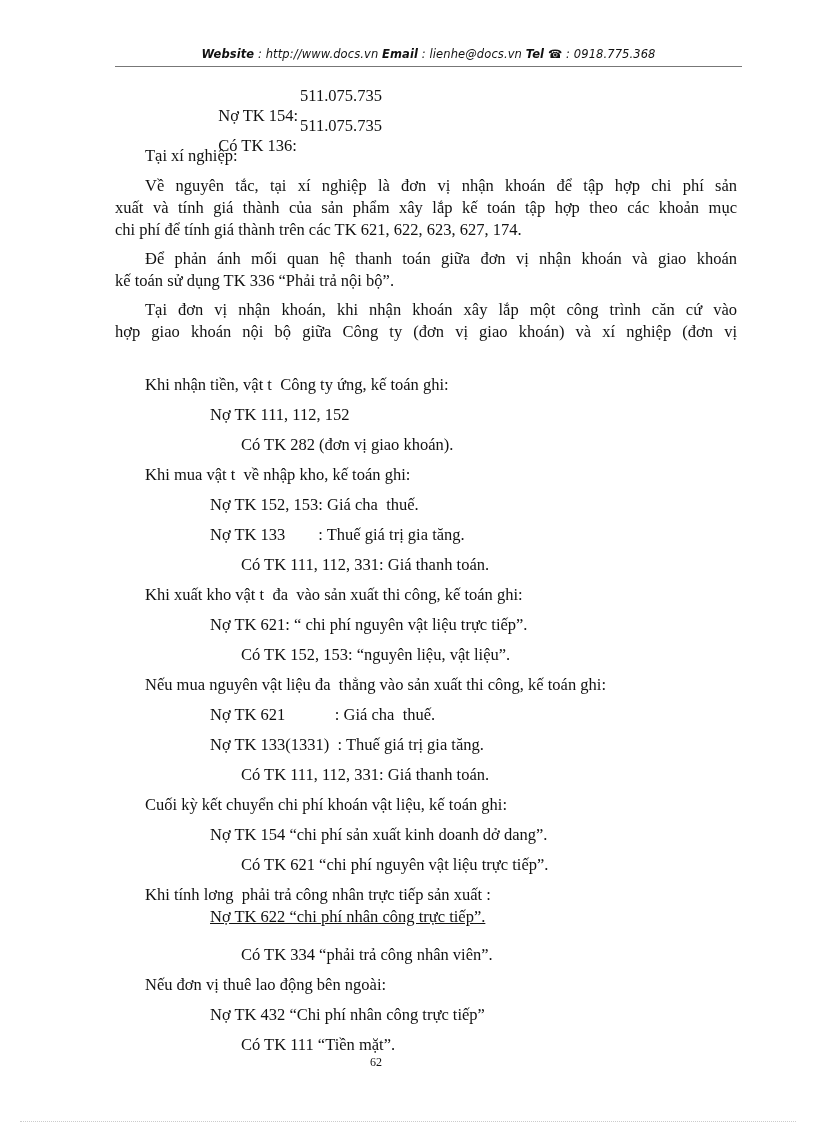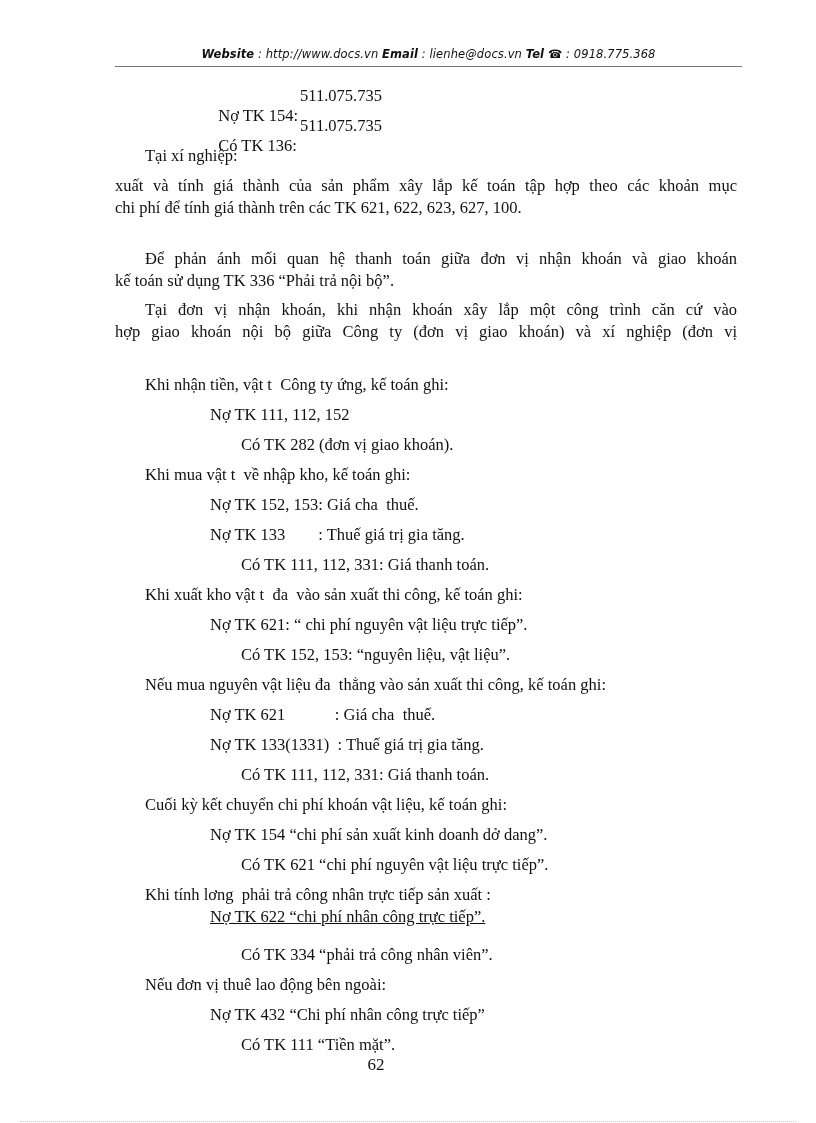--- a/index.html
+++ b/index.html
@@ -14,21 +14,21 @@
   .line { position: absolute; font-size: 16.5px; line-height: 20px; white-space: pre; }
   .para { position: absolute; left: 115px; width: 622px; font-size: 16.5px; line-height: 22px;
           text-align: justify; text-indent: 30px; }
   .para span.l { display: block; text-align-last: justify; }
   .para span.last { display: block; text-align-last: left; }
   .ind0 { left: 145px; }
   .ind1 { left: 210px; }
   .ind2 { left: 241px; }
   .amount { position: absolute; left: 300px; }
   .page-num { position: absolute; top: 1055px; left: 0; width: 752px; text-align: center;
-              font-size: 17px; }
+              font-size: 12px; }
   .footer-rule { position: absolute; top: 1121px; left: 20px; width: 776px; height: 0;
                  border-top: 1px dotted #ccc; }
 </style>
 </head>
 <body>
 
 <div class="header">
   <b>Website</b><span> : http://www.docs.vn </span>
   <b>Email</b><span>  : lienhe@docs.vn </span>
   <b>Tel</b>
@@ -41,22 +41,23 @@
 </div>
 <div class="line amount" style="top:86px;">511.075.735</div>
 <div class="line ind1" style="top:116px;">
   <span>Có TK 136:</span>
 </div>
 <div class="line amount" style="top:116px;">511.075.735</div>
 
 <div class="line ind0" style="top:146px;">Tại xí nghiệp:</div>
 
 <div class="para" style="top:175px;">
+  <span class="l">Về nguyên tắc, tại xí nghiệp là đơn vị nhận khoán để tập hợp chi phí sản</span>
   <span class="l" style="text-indent:0">xuất và tính giá thành của sản phẩm xây lắp kế toán tập hợp theo các khoản mục</span>
-  <span class="last" style="text-indent:0">chi phí để tính giá thành trên các TK 621, 622, 623, 627, 100.</span>
+  <span class="last" style="text-indent:0">chi phí để tính giá thành trên các TK 621, 622, 623, 627, 174.</span>
 </div>
 
 <div class="para" style="top:248px;">
   <span class="l">Để phản ánh mối quan hệ thanh toán giữa đơn vị nhận khoán và giao khoán</span>
   <span class="last" style="text-indent:0">kế toán sử dụng TK 336 “Phải trả nội bộ”.</span>
 </div>
 
 <div class="para" style="top:299px;">
   <span class="l">Tại đơn vị nhận khoán, khi nhận khoán xây lắp một công trình căn cứ vào</span>
   <span class="l" style="text-indent:0">hợp giao khoán nội bộ giữa Công ty (đơn vị giao khoán) và xí nghiệp (đơn vị</span>

